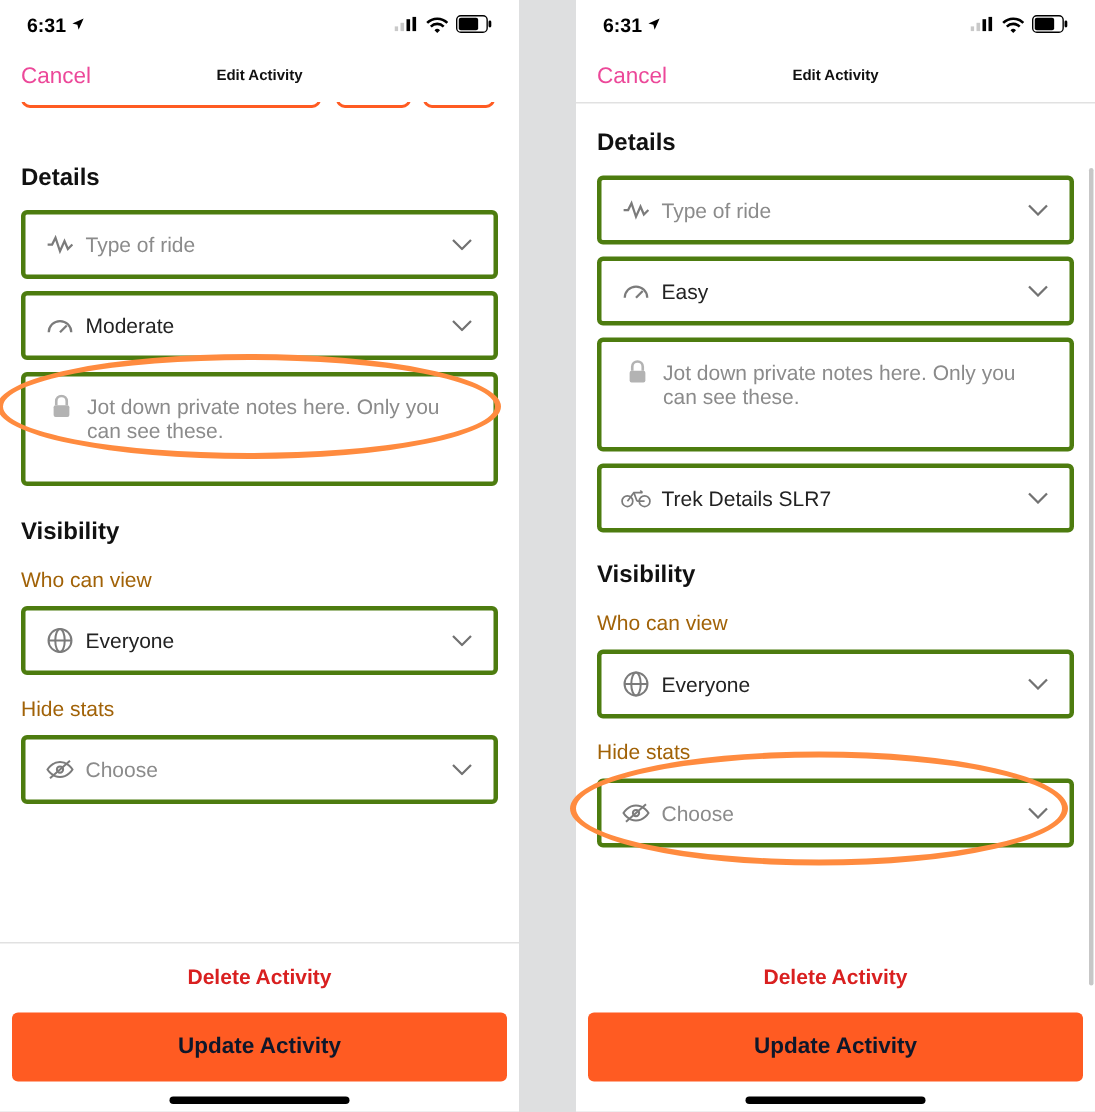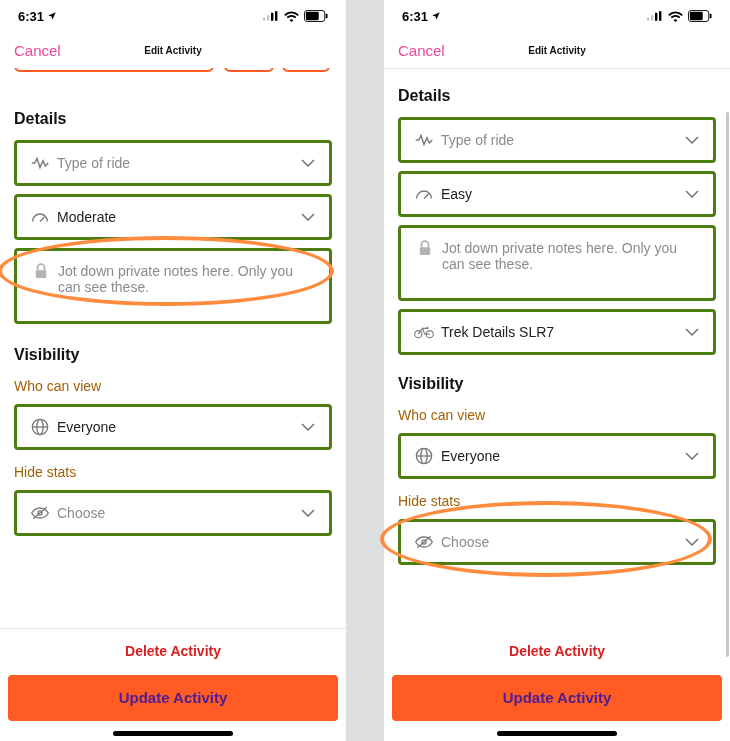--- a/index.html
+++ b/index.html
@@ -108,21 +108,21 @@
   .delete {
     text-align: center;
     color: #d92020;
     font-size: 14px;
     font-weight: 600;
     padding: 14px 0 10px 0;
   }
   .update {
     margin: 6px 8px 0 8px;
     background: #ff5b22;
-    color: #4c1d95;
+    color: #0f172a;
     font-size: 15px;
     font-weight: 700;
     text-align: center;
     border-radius: 4px;
     height: 46px;
     line-height: 46px;
   }
   .home-indicator {
     width: 120px;
     height: 5px;

